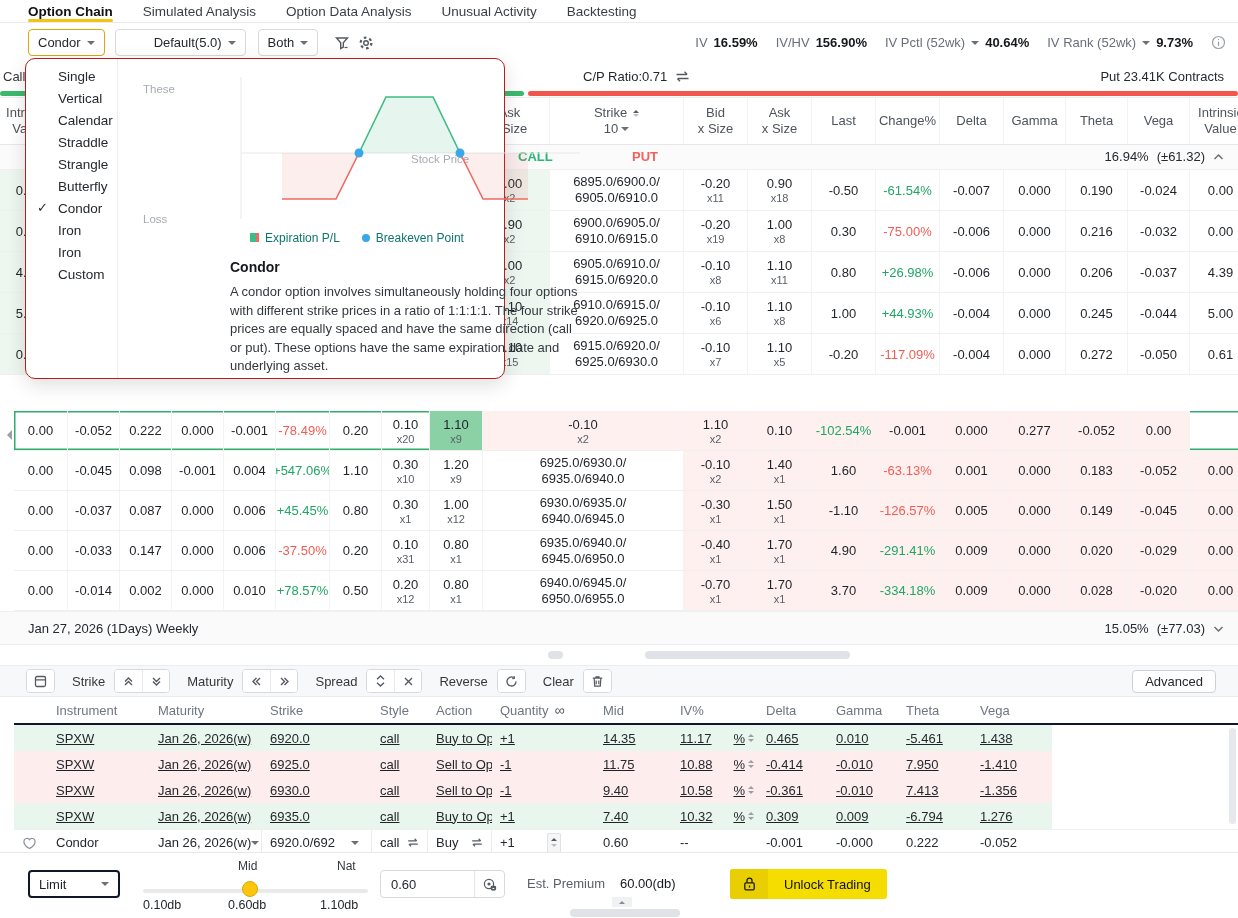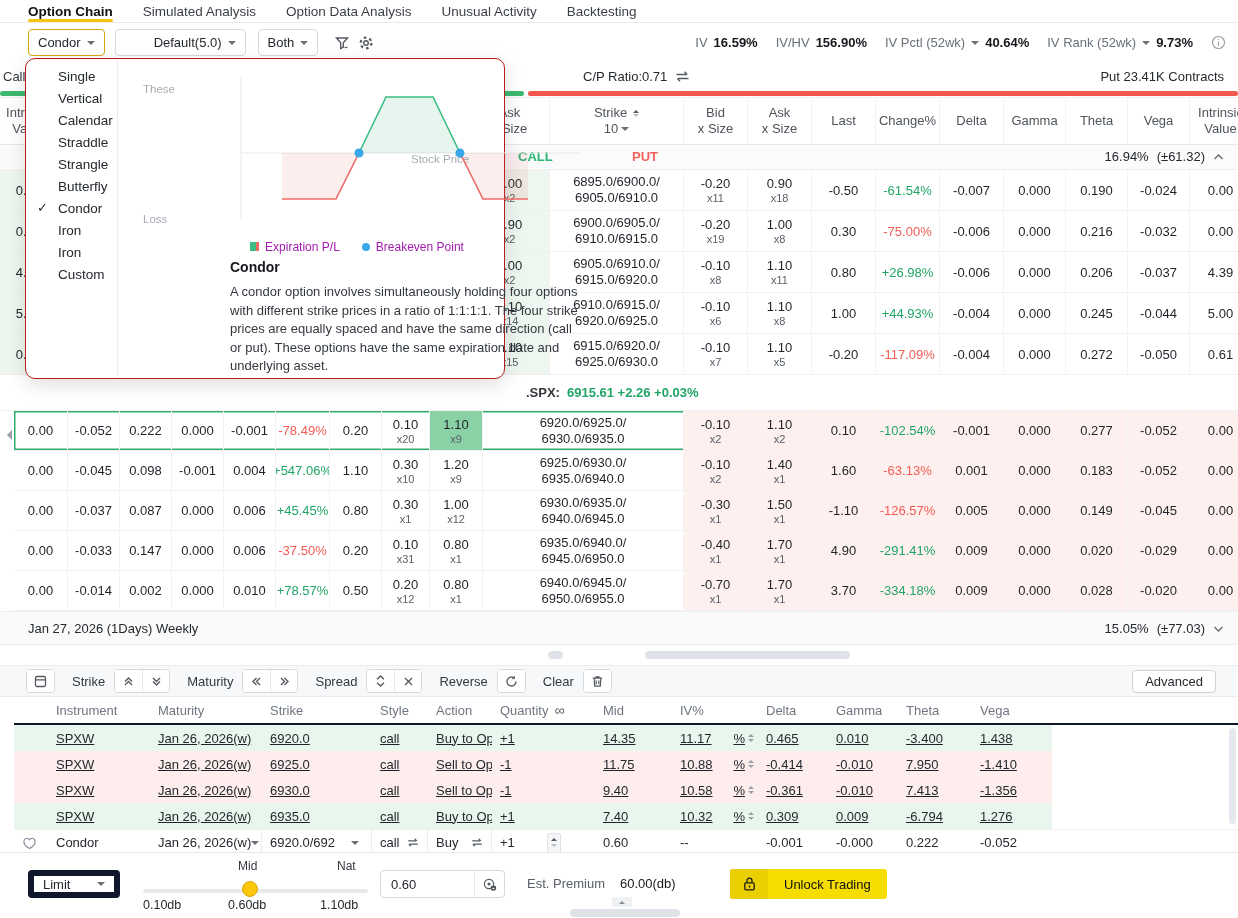--- a/index.html
+++ b/index.html
@@ -119,21 +119,21 @@
   .combo .sep{border-right:1px solid #ececee;}
   .combo .caret{margin-left:auto;margin-right:12px;}
   .qtystep{display:flex;flex-direction:column;margin-left:auto;margin-right:34px;width:14px;
            border:1px solid #e0e2e5;border-radius:2px;background:#f5f6f7;}
   .qtystep span{height:9px;display:flex;align-items:center;justify-content:center;}
   .vscroll{position:absolute;right:2px;top:728px;width:7px;height:96px;background:#e5e8ec;border-radius:4px;}
 
   
   .orderbar{position:absolute;top:852px;left:0;right:0;height:66px;background:#fff;
             border-top:1px solid #e8e8e8;z-index:20;}
-  .limit{position:absolute;left:28px;top:17px;width:92px;height:28px;border:6px solid #0f172a;
+  .limit{position:absolute;left:28px;top:17px;width:92px;height:28px;border:2px solid #0f172a;
          border-radius:4px;display:flex;align-items:center;padding:0 9px;cursor:pointer;}
   .limit .caret{margin-left:auto;}
   .sl-label{position:absolute;top:6px;font-size:12px;color:#33383f;}
   .track{position:absolute;left:143px;top:36px;width:225px;height:4px;background:#e9e9ea;border-radius:2px;}
   .handle{position:absolute;left:242px;top:28px;width:16px;height:16px;border-radius:50%;
           background:#fdc60b;border:1.5px solid #d9a70a;cursor:pointer;}
   .tick{position:absolute;top:45px;font-size:12.5px;color:#24292e;text-align:right;}
   .pricebox{position:absolute;left:380px;top:17px;width:125px;height:28px;border:1px solid #d9d9d9;
             border-radius:4px;display:flex;align-items:center;}
   .pricebox input{border:none;outline:none;width:88px;padding:0 0 0 10px;font-size:13px;
@@ -155,22 +155,22 @@
   .overlay{position:absolute;left:25px;top:58px;width:480px;height:321px;background:#fff;
            border:1px solid #b91c1c;border-radius:10px;box-shadow:0 6px 20px rgba(0,0,0,.13);
            z-index:50;display:flex;}
   .menu{width:92px;border-right:1px solid #ededf0;padding-top:6px;}
   .mitem{height:22px;display:flex;align-items:center;font-size:13.5px;color:#24292e;cursor:pointer;
          position:relative;padding-left:32px;}
   .mitem .ck{position:absolute;left:11px;top:3px;color:#2a2e33;font-size:13px;}
   .popup{position:relative;flex:1;}
   .ax-label{position:absolute;font-size:11.5px;color:#a6abb2;}
   .chart{position:absolute;left:100px;top:14px;}
-  .legend{position:absolute;left:92px;right:0;top:181px;display:flex;justify-content:center;
-          gap:22px;align-items:center;font-size:12px;color:#a21caf;}
+  .legend{position:absolute;left:92px;right:0;top:172px;display:flex;justify-content:center;
+          gap:22px;align-items:center;font-size:12px;color:#0f766e;}
   .lg-sq{width:9px;height:9px;display:inline-block;margin-right:6px;
          background:linear-gradient(90deg,#3dbd85 64%,#ef6a62 64%);}
   .lg-dot{width:8px;height:8px;border-radius:50%;background:#3aa7e8;display:inline-block;margin-right:6px;}
   .pp-title{position:absolute;left:112px;top:200px;font-size:14px;font-weight:bold;color:#15181c;}
   .pp-desc{position:absolute;left:112px;top:224px;width:356px;font-size:13px;line-height:18.5px;color:#33383f;}
 
   svg{display:block;}
 </style>
 </head>
 <body>
@@ -655,26 +655,20 @@
         </div>
         <div class="cell">
           <div class="v">-0.050</div>
         </div>
         <div class="cell">
           <div class="v">0.61</div>
         </div>
       </div>
     </div>
 
-  <div class="spxrow">
-    <div class="wrap">
-      <span class="sym">.SPX:</span>
-      <span class="val">6915.61 +2.26 +0.03%</span>
-    </div>
-  </div>
 
   <div class="rows-below" id="rowsBelow">
       <div class="crow bgrid selected">
         <div class="cell">
           <div class="v">0.00</div>
         </div>
         <div class="cell">
           <div class="v">-0.052</div>
         </div>
         <div class="cell">
@@ -692,24 +686,20 @@
         <div class="cell">
           <div class="v">0.20</div>
         </div>
         <div class="cell">
           <div class="v">0.10</div>
           <div class="x">x20</div>
         </div>
         <div class="cell sel-ask">
           <div class="v">1.10</div>
           <div class="x">x9</div>
-        </div>
-        <div class="cell strike">
-          <div class="v">6920.0/6925.0/</div>
-          <div class="v">6930.0/6935.0</div>
         </div>
         <div class="cell ps">
           <div class="v">-0.10</div>
           <div class="x">x2</div>
         </div>
         <div class="cell ps">
           <div class="v">1.10</div>
           <div class="x">x2</div>
         </div>
         <div class="cell ps">
@@ -1153,21 +1143,21 @@
             <i class="sd"></i>
           </span>
         </div>
         <div class="lcell">
           <span>0.465</span>
         </div>
         <div class="lcell">
           <span>0.010</span>
         </div>
         <div class="lcell">
-          <span>-3.400</span>
+          <span>-5.461</span>
         </div>
         <div class="lcell">
           <span>1.438</span>
         </div>
         <div class="lcell"></div>
       </div>
       <div class="lrow lgrid sell">
         <div class="lcell"></div>
         <div class="lcell">
           <span>SPXW</span>

